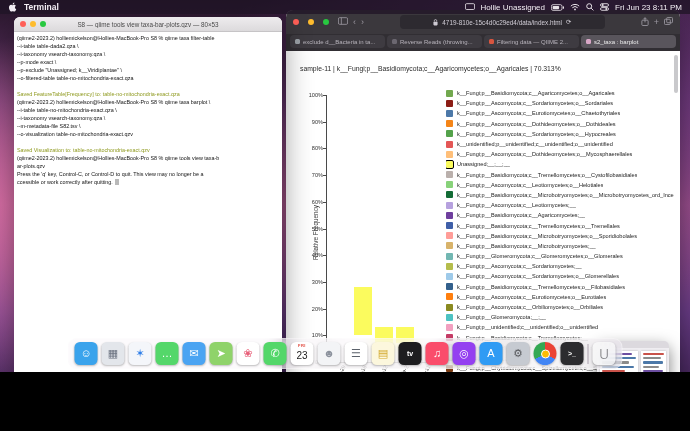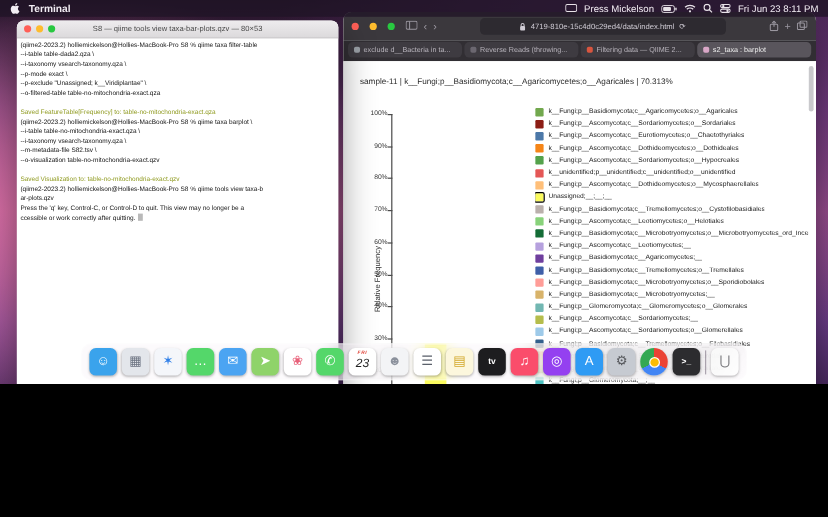--- a/index.html
+++ b/index.html
@@ -1,17 +1,17 @@
 <!DOCTYPE html>
 <html><head>
 <meta charset="utf-8">
 <style>
   html,body{margin:0;padding:0;background:#000;}
   *{box-sizing:border-box;font-family:"Liberation Sans","DejaVu Sans",sans-serif;}
-  #desktop{position:relative;width:690px;height:320px;overflow:hidden;
+  #desktop{position:relative;width:690px;height:372px;overflow:hidden;
     background:
       radial-gradient(ellipse 420px 300px at 12% 58%, rgba(238,122,176,.95), transparent 62%),
       radial-gradient(ellipse 520px 340px at 80% 25%, rgba(124,62,146,.85), transparent 65%),
       linear-gradient(180deg,#241427 0%,#6d3a73 28%,#b05a95 55%,#6f3f8e 84%,#4e2c66 100%);}
 
   
   #menubar{position:absolute;top:0;left:0;right:0;height:14px;display:flex;align-items:center;
     gap:7px;padding:0 8px;background:rgba(32,20,38,.78);color:#f2edf3;font-size:8.5px;z-index:50;}
   #menubar .app{font-weight:bold;}
   #menubar .grow{flex:1;}
@@ -70,21 +70,21 @@
 
   
   #dock{position:absolute;bottom:3px;left:50%;transform:translateX(-50%);height:31px;
     display:flex;align-items:center;gap:4px;padding:0 6px;border-radius:9px;
     background:rgba(248,242,248,.42);border:1px solid rgba(255,255,255,.35);
     backdrop-filter:blur(8px);z-index:60;}
   .dk{width:23px;height:23px;border-radius:5.5px;display:flex;align-items:center;justify-content:center;
     font-size:11px;line-height:1;box-shadow:0 1px 2px rgba(0,0,0,.25);}
   .dk .small{font-size:7px;font-weight:bold;}
   .dk-sep{width:1px;height:20px;background:rgba(40,20,50,.35);}
-  .dk-cal{position:relative;background:#fff;flex-direction:column;font-style:italic;}
+  .dk-cal{position:relative;background:#fff;flex-direction:column;}
   .dk-cal .strip{position:absolute;top:2px;font-size:4px;color:#e0453a;font-weight:bold;letter-spacing:.5px;}
   .dk-cal .day{font-size:10px;color:#222;margin-top:4px;font-weight:500;}
   .dk-chrome{border-radius:50%;background:conic-gradient(#ea4335 0 120deg,#4285f4 120deg 240deg,#34a853 240deg 360deg);position:relative;}
   .dk-chrome .hub{position:absolute;left:50%;top:50%;width:9px;height:9px;border-radius:50%;
     background:#fbbc05;border:1.6px solid #fff;transform:translate(-50%,-50%);}
 
   
   #mini{position:absolute;left:597px;top:341px;width:72px;height:56px;background:#efedf1;
     border-radius:5px;box-shadow:0 6px 16px rgba(0,0,0,.5);z-index:40;overflow:hidden;}
   #mini .bar{height:7px;background:#dcd9de;display:flex;align-items:center;gap:2px;padding:0 3px;}
@@ -105,21 +105,21 @@
         </svg>
     </span>
     <span class="app">Terminal</span>
     <span class="grow"></span>
     <span class="right">
       <span>
         <svg width="10" height="8" viewBox="0 0 12 9">
             <rect x="0.5" y="0.5" width="11" height="7" rx="1.5" fill="none" stroke="#e8e2e8" stroke-width="1"></rect>
           </svg>
       </span>
-      <span>Press Mickelson</span>
+      <span>Hollie Unassigned</span>
       <span>
         <svg width="13" height="7" viewBox="0 0 16 8">
             <rect x="0.5" y="0.5" width="13" height="7" rx="2" fill="none" stroke="#e8e2e8"></rect>
             <rect x="2" y="2" width="8" height="4" rx="1" fill="#e8e2e8"></rect>
             <rect x="14.5" y="2.5" width="1.5" height="3" rx="0.7" fill="#e8e2e8"></rect>
           </svg>
       </span>
       <span>
         <svg width="10" height="8" viewBox="0 0 12 9">
             <path d="M1 3.4a7.2 7.2 0 0 1 10 0" fill="none" stroke="#e8e2e8" stroke-width="1.2"></path>

